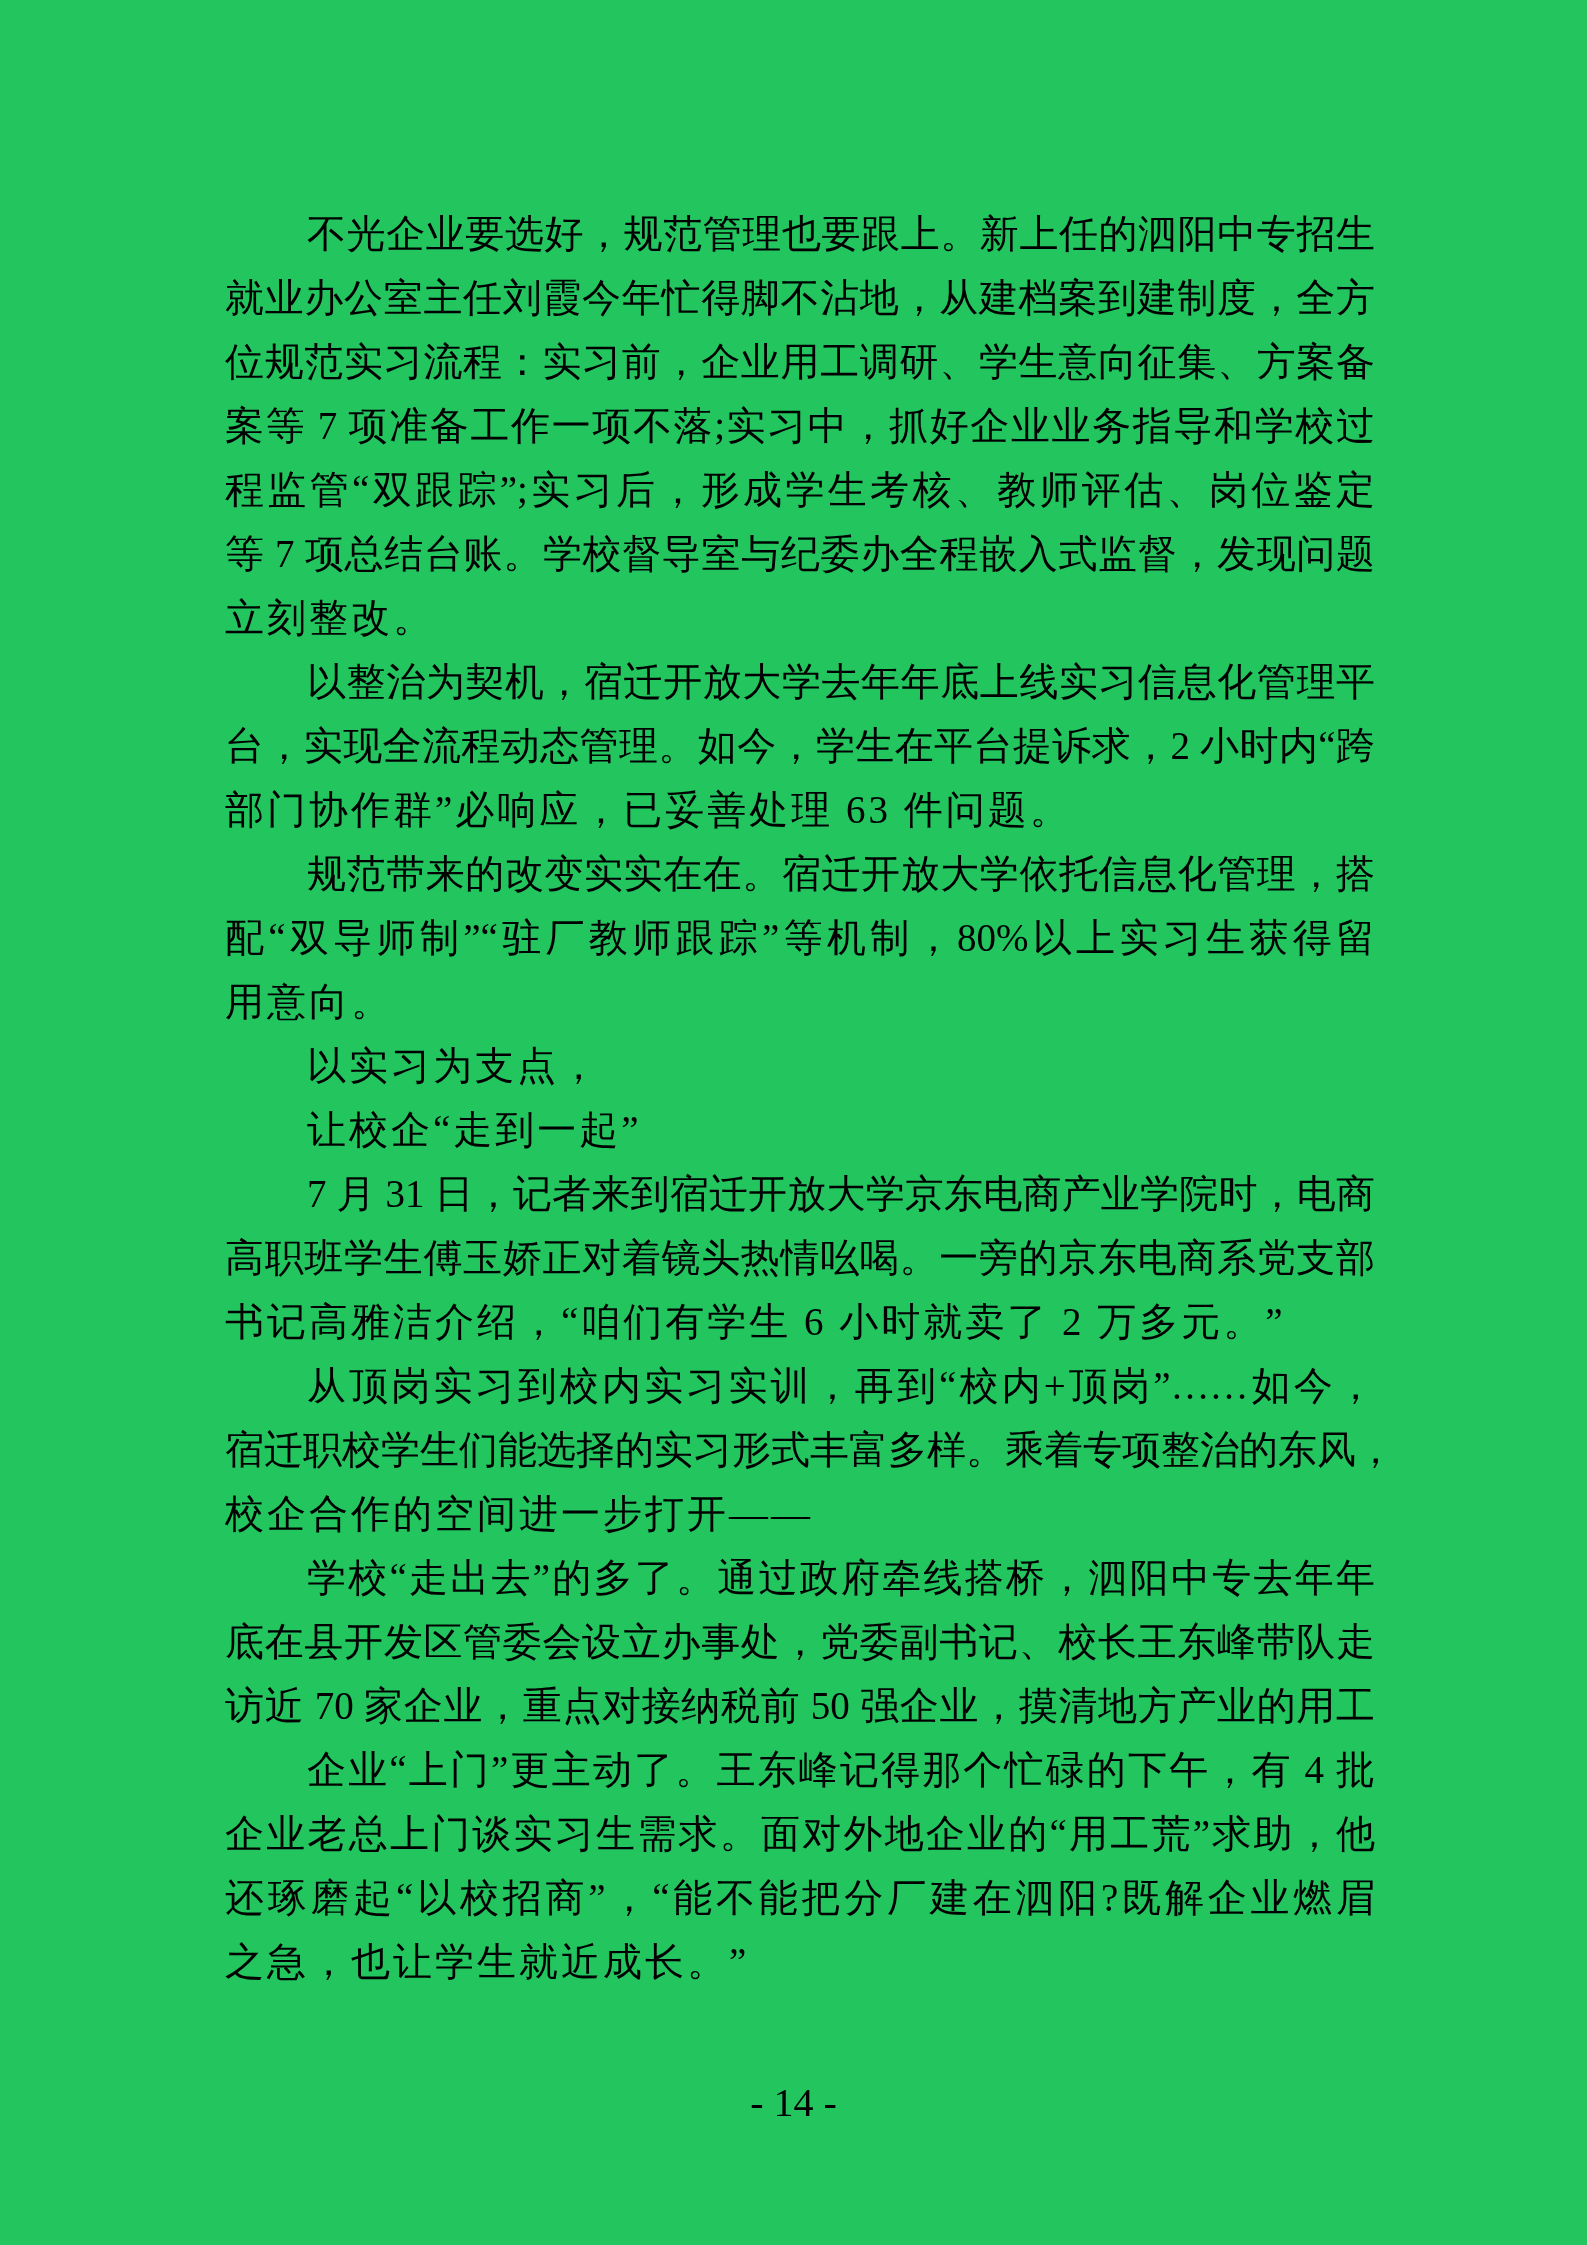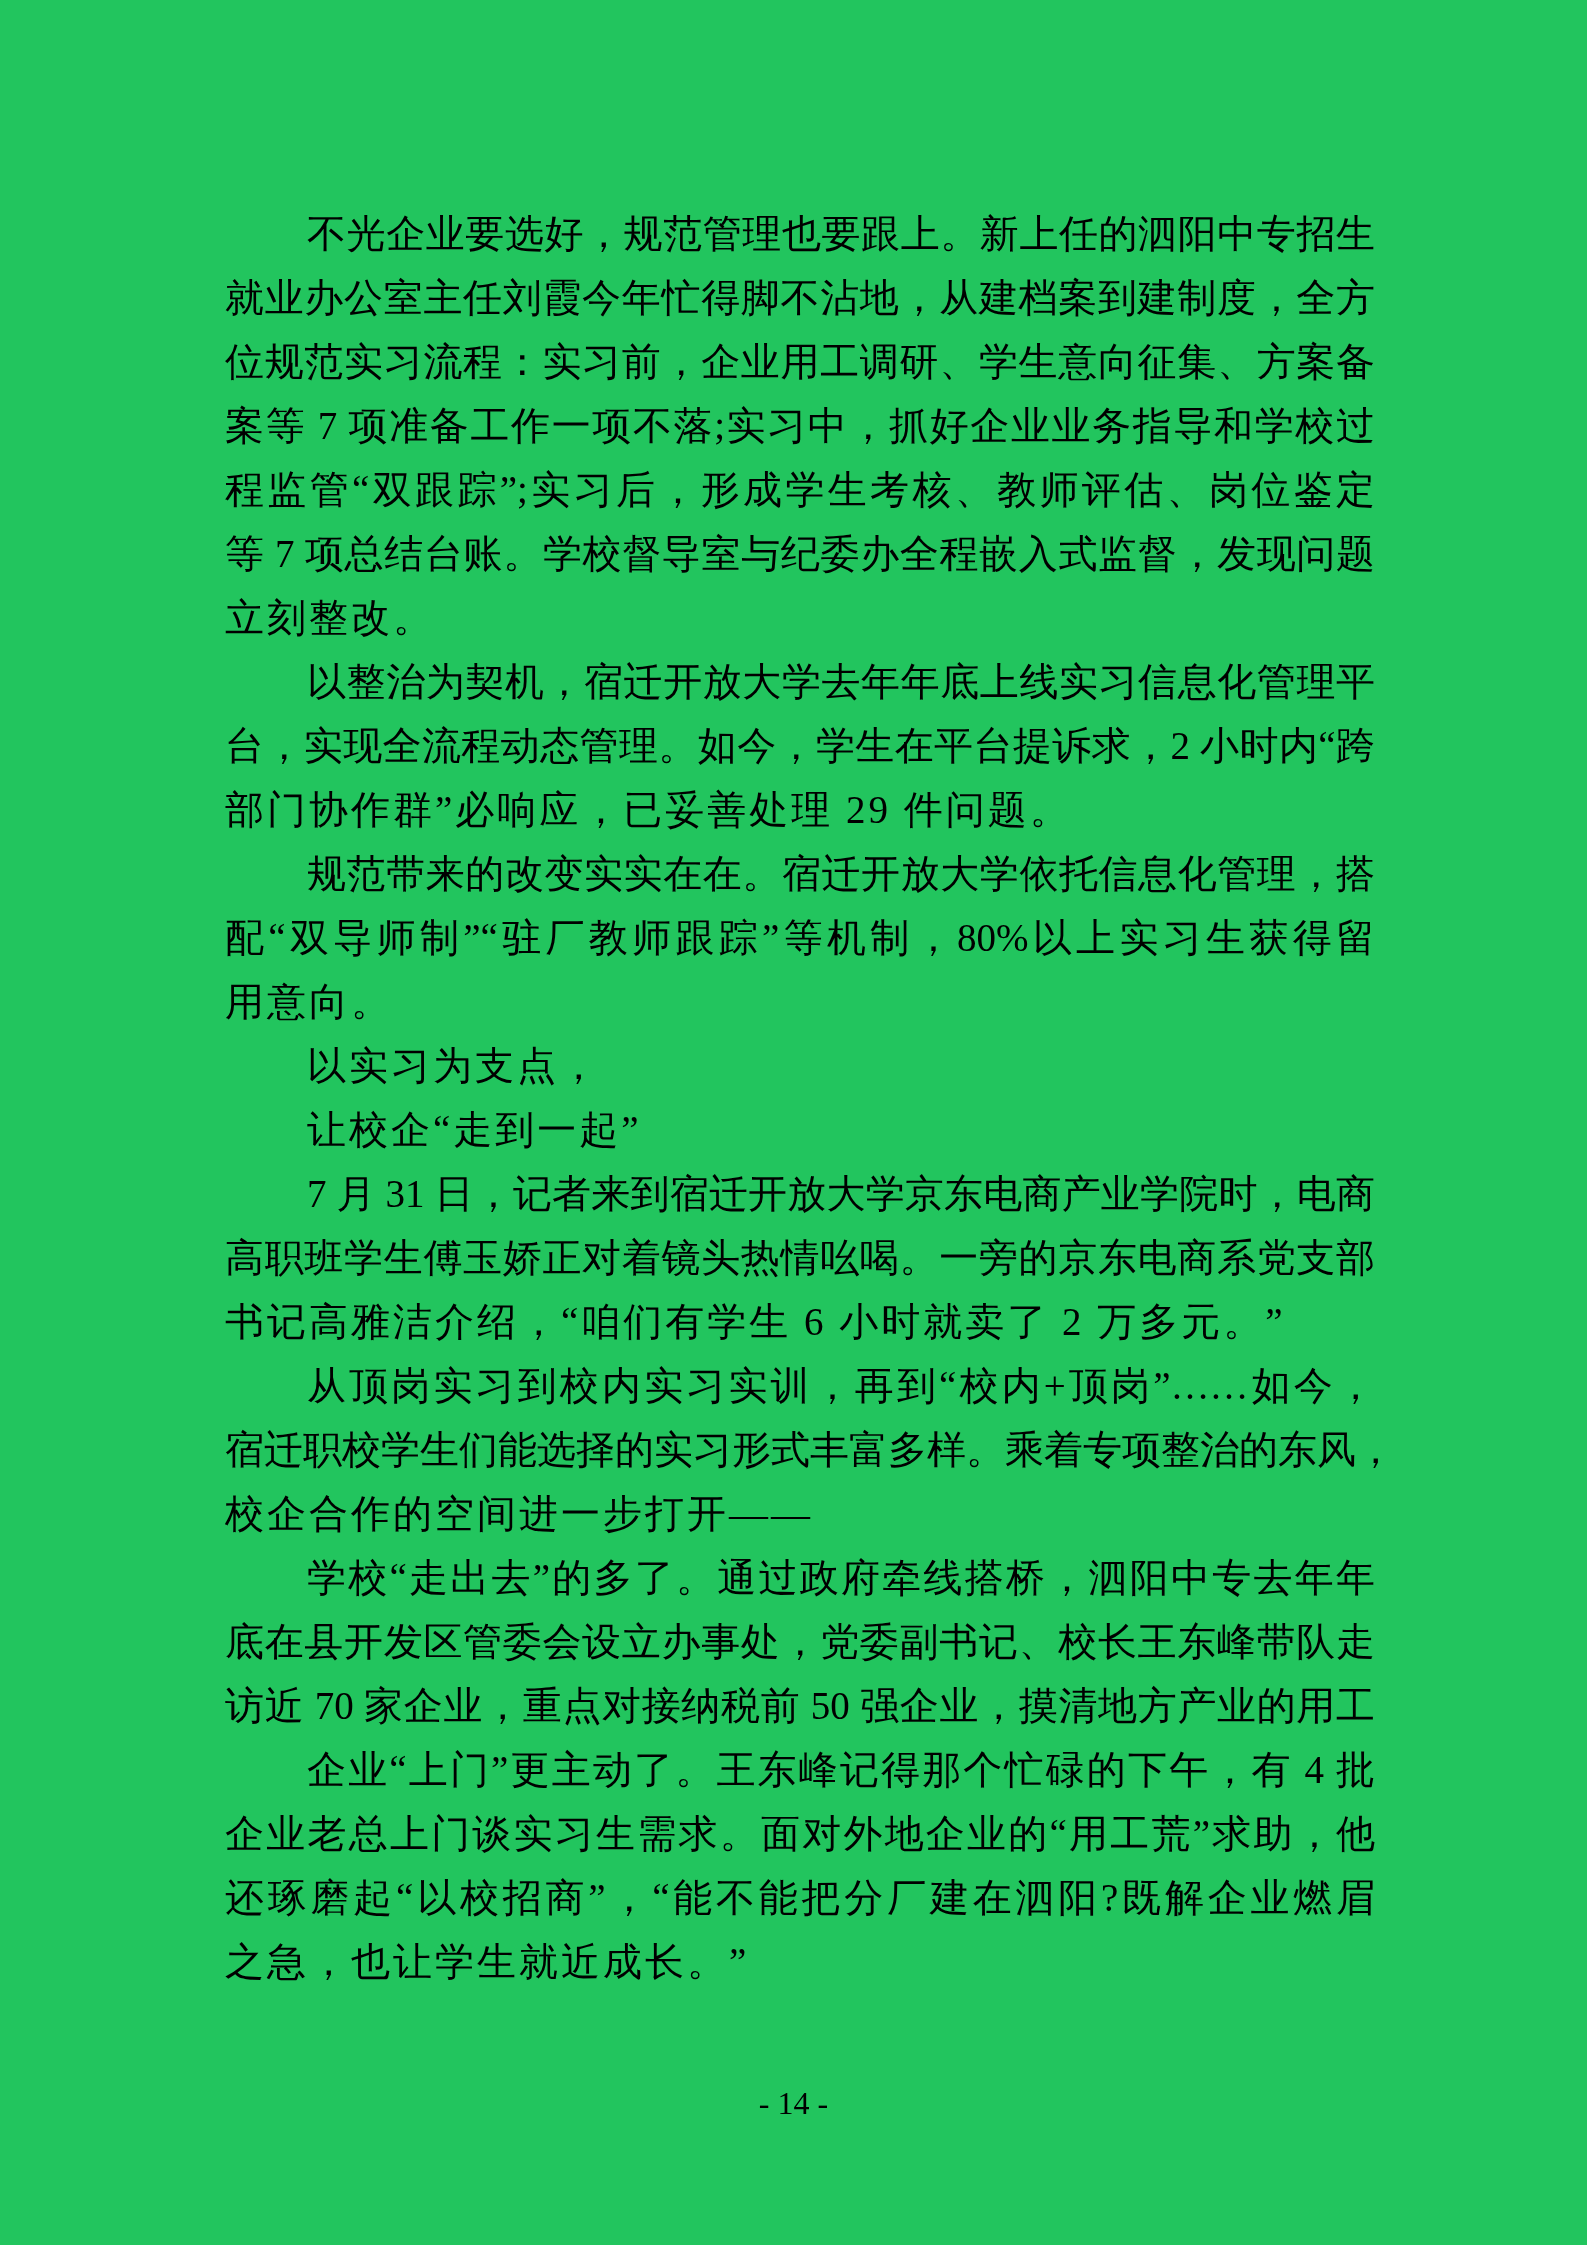--- a/index.html
+++ b/index.html
@@ -39,40 +39,40 @@
     text-align-last: left;
     letter-spacing: 3px;
   }
   .footer {
     position: absolute;
     left: 0;
     top: 2071px;
     width: 1587px;
     height: 64px;
     line-height: 64px;
-    font-size: 32px;
+    font-size: 40px;
     text-align: center;
     color: #000000;
   }
 </style>
 </head>
 <body>
 
 <div class="page">
   <div class="text-block">
       <div class="line indent">不光企业要选好，规范管理也要跟上。新上任的泗阳中专招生</div>
       <div class="line">就业办公室主任刘霞今年忙得脚不沾地，从建档案到建制度，全方</div>
       <div class="line">位规范实习流程：实习前，企业用工调研、学生意向征集、方案备</div>
       <div class="line">案等 7 项准备工作一项不落;实习中，抓好企业业务指导和学校过</div>
       <div class="line">程监管“双跟踪”;实习后，形成学生考核、教师评估、岗位鉴定</div>
       <div class="line">等 7 项总结台账。学校督导室与纪委办全程嵌入式监督，发现问题</div>
       <div class="line last">立刻整改。</div>
       <div class="line indent">以整治为契机，宿迁开放大学去年年底上线实习信息化管理平</div>
       <div class="line">台，实现全流程动态管理。如今，学生在平台提诉求，2 小时内“跨</div>
-      <div class="line last">部门协作群”必响应，已妥善处理 29 件问题。</div>
+      <div class="line last">部门协作群”必响应，已妥善处理 63 件问题。</div>
       <div class="line indent">规范带来的改变实实在在。宿迁开放大学依托信息化管理，搭</div>
       <div class="line">配“双导师制”“驻厂教师跟踪”等机制，80%以上实习生获得留</div>
       <div class="line last">用意向。</div>
       <div class="line indent last">以实习为支点，</div>
       <div class="line indent last">让校企“走到一起”</div>
       <div class="line indent">7 月 31 日，记者来到宿迁开放大学京东电商产业学院时，电商</div>
       <div class="line">高职班学生傅玉娇正对着镜头热情吆喝。一旁的京东电商系党支部</div>
       <div class="line last">书记高雅洁介绍，“咱们有学生 6 小时就卖了 2 万多元。”</div>
       <div class="line indent">从顶岗实习到校内实习实训，再到“校内+顶岗”……如今，</div>
       <div class="line">宿迁职校学生们能选择的实习形式丰富多样。乘着专项整治的东风，</div>

